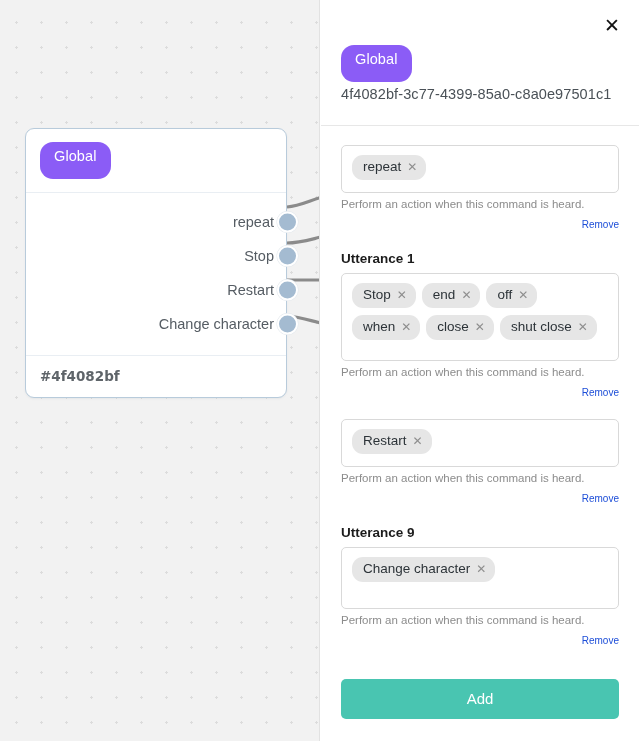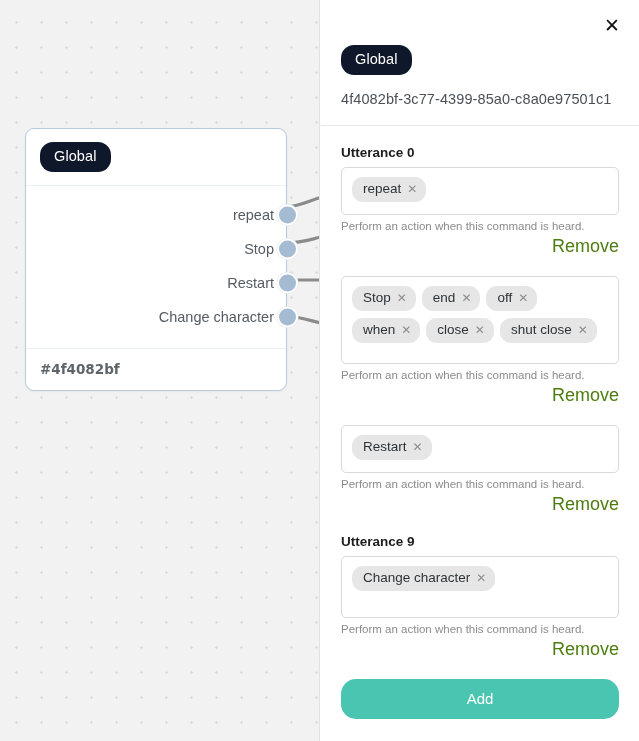--- a/index.html
+++ b/index.html
@@ -58,25 +58,25 @@
     border: 1.5px solid #b8cbdb;
     border-radius: 9px;
     box-shadow: 0 1px 2px rgba(120,140,160,0.10);
   }
   .node-header {
     padding: 13px 14px 13px 14px;
     border-bottom: 1px solid #e9eef3;
   }
   .badge {
     display: inline-block;
-    background: #0f172a;
+    background: #8b5cf6;
     color: #ffffff;
     font-size: 14.5px;
     line-height: 1;
-    padding: 7px 14px 8px 14px;
+    padding: 7px 14px 15px 14px;
     border-radius: 13px;
     letter-spacing: .1px;
   }
   .node-body {
     padding: 12px 0 14px 0;
     border-bottom: 1px solid #e9eef3;
   }
   .port-row {
     position: relative;
     height: 34px;
@@ -142,21 +142,21 @@
     line-height: 22px;
     text-align: center;
     cursor: pointer;
     padding: 0;
     font-family: "DejaVu Sans", sans-serif;
   }
   .panel-badge-wrap {
     margin-top: 31px;
   }
   .panel-id {
-    margin-top: 16px;
+    margin-top: 4px;
     font-size: 14.5px;
     color: #4a5157;
     letter-spacing: .1px;
   }
 
   .panel-body {
     flex: 1 1 auto;
     overflow: hidden;
     padding: 0 20px;
   }
@@ -205,36 +205,36 @@
   .helper {
     font-size: 11.5px;
     color: #8c8c8c;
     margin-top: 5px;
   }
   .remove-row {
     text-align: right;
     margin-top: 4px;
   }
   .remove-link {
-    font-size: 18px;
-    color: #4d7c0f;
+    font-size: 10px;
+    color: #1d4ed8;
     cursor: pointer;
     text-decoration: none;
   }
 
   .panel-footer {
     flex: 0 0 auto;
     padding: 0 20px 22px 20px;
   }
   .add-btn {
     width: 100%;
     background: #49c5b1;
     color: #ffffff;
     border: none;
-    border-radius: 15px;
+    border-radius: 5px;
     font-size: 15px;
     padding: 11px 0 12px 0;
     cursor: pointer;
     font-family: "Liberation Sans", sans-serif;
   }
 </style>
 </head>
 <body>
 
 <div id="app">
@@ -284,36 +284,36 @@
       <button class="close-btn">✕</button>
       <div class="panel-badge-wrap">
         <span class="badge">Global</span>
       </div>
       <div class="panel-id">4f4082bf-3c77-4399-85a0-c8a0e97501c1</div>
     </div>
 
     <div class="panel-body">
 
       <div class="utt-block">
-        <div class="utt-title">Utterance 0</div>
         <div class="tag-field h-sm">
           <div class="tags">
             <span class="chip">
               <span>repeat</span>
               <span class="chip-x">✕</span>
             </span>
           </div>
         </div>
         <div class="helper">Perform an action when this command is heard.</div>
         <div class="remove-row">
           <a class="remove-link">Remove</a>
         </div>
       </div>
 
       <div class="utt-block">
+        <div class="utt-title">Utterance 1</div>
         <div class="tag-field h-lg">
           <div class="tags">
             <span class="chip">
               <span>Stop</span>
               <span class="chip-x">✕</span>
             </span>
             <span class="chip">
               <span>end</span>
               <span class="chip-x">✕</span>
             </span>

